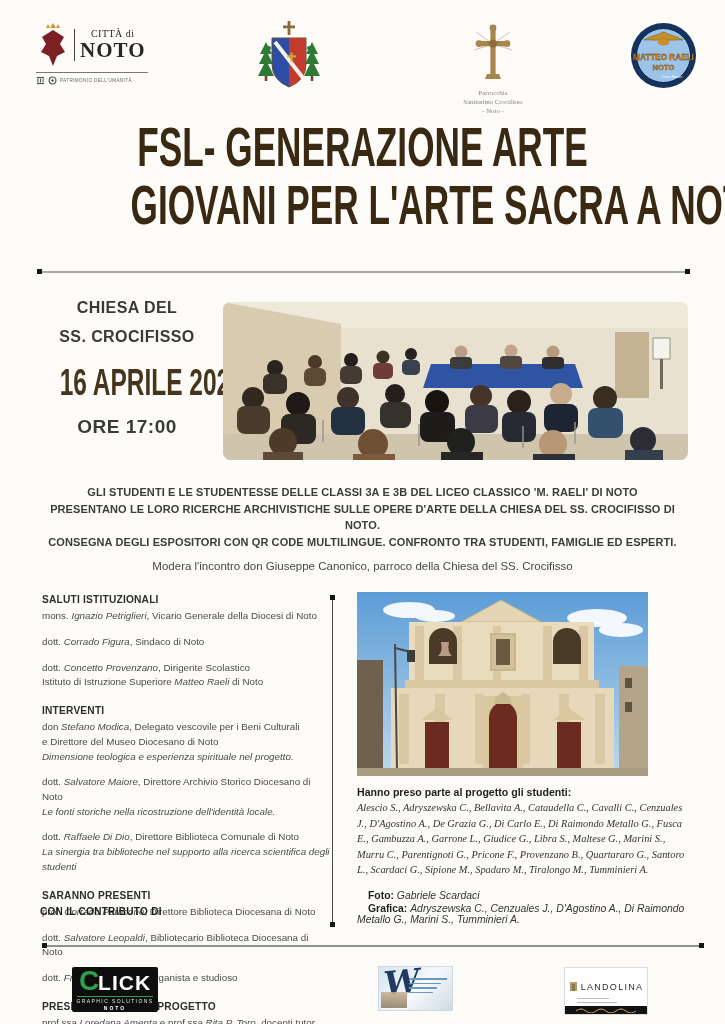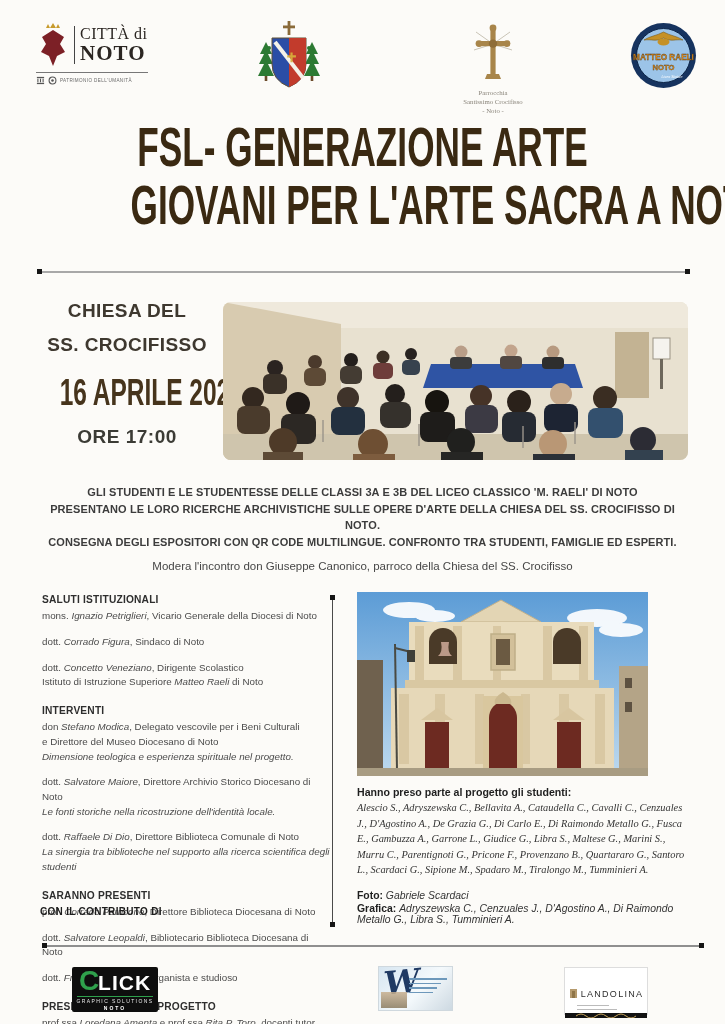--- a/index.html
+++ b/index.html
@@ -3,62 +3,62 @@
 <meta charset="utf-8">
 <style>
   html,body{margin:0;padding:0;background:#e9e9e9;}
   .poster{position:relative;width:725px;height:1024px;margin:0 auto;background:#fcfbf8;
           font-family:"Liberation Sans",sans-serif;color:#3d3d3d;overflow:hidden;}
   
   .city-logo{position:absolute;left:36px;top:22px;width:112px;height:68px;}
   .city-top{display:flex;align-items:center;}
   .city-text{border-left:1.5px solid #444;padding-left:5px;margin-left:4px;
              font-family:"Liberation Serif",serif;color:#2b2622;line-height:1;}
-  .city-l1{font-size:16px;letter-spacing:.5px;}
+  .city-l1{font-size:10px;letter-spacing:.5px;text-align:center;}
   .city-l2{font-size:21px;font-weight:bold;letter-spacing:1px;margin-top:1px;}
   .city-sub{display:flex;align-items:center;gap:3px;margin-top:4px;border-top:1px solid #777;padding-top:3px;}
   .city-sub-txt{font-size:4.6px;color:#6a6a6a;letter-spacing:.4px;}
   .bishop-crest{position:absolute;left:258px;top:20px;}
   .parish{position:absolute;left:446px;top:24px;width:94px;text-align:center;}
   .parish-txt{font-family:"Liberation Serif",serif;font-size:6.8px;color:#8a857b;line-height:1.35;margin-top:4px;}
   .raeli-badge{position:absolute;left:630px;top:22px;}
   
   .title{position:absolute;top:118px;left:0;width:100%;text-align:center;margin:0;}
   .title span{display:block;font-size:55px;font-weight:bold;line-height:1.06;color:#3a2912;
               white-space:nowrap;transform:scaleX(.64);transform-origin:center;letter-spacing:0;}
   
   .hline{position:absolute;height:1.5px;background:#a8a8a8;}
   .hline.d1{top:271px;left:38px;width:650px;}
   .hline.d2{top:945px;left:44px;width:658px;background:#8f8f8f;}
   .vline{position:absolute;left:332px;top:597px;width:1.2px;height:328px;background:#4a4a4a;}
   .sq{position:absolute;width:5px;height:5px;background:#151515;}
   
   .venue{position:absolute;left:28px;top:294px;width:198px;text-align:center;color:#3e382f;}
-  .venue-line{font-size:19px;font-weight:bold;letter-spacing:.4px;line-height:1.8;}
+  .venue-line{font-size:16px;font-weight:bold;letter-spacing:.4px;line-height:1.8;}
   .date{display:block;margin-top:10px;font-size:36px;font-weight:bold;color:#46341c;
         white-space:nowrap;transform:scaleX(.68);transform-origin:center;}
   .time{margin-top:12px;font-size:19px;font-weight:bold;color:#3b3b35;letter-spacing:.5px;}
   .audience-photo{position:absolute;left:223px;top:302px;width:465px;height:158px;border-radius:8px;overflow:hidden;}
   
   .intro{position:absolute;top:484px;left:0;width:100%;text-align:center;}
   .intro-bold{width:648px;margin:0 auto;font-size:11px;font-weight:bold;line-height:1.52;color:#3c3c3c;letter-spacing:.1px;}
   .moderator{margin:9px auto 4px;font-size:11.5px;color:#474747;}
   
   .program{position:absolute;left:42px;top:592px;width:288px;font-size:9.8px;line-height:1.5;color:#4b4b4b;}
   .sec-heading{font-weight:bold;font-size:10.2px;color:#2e2e2e;margin:13px 0 2px;letter-spacing:.2px;}
   .sec-heading:first-child{margin-top:0;}
   .entry{margin:0 0 11px;}
   .it{font-style:italic;}
   .bl{display:block;}
   .rightcol{position:absolute;left:357px;top:592px;width:332px;}
   .church-photo{width:291px;height:184px;display:block;}
   .students-heading{font-size:10.6px;font-weight:bold;color:#1f1f1f;margin:10px 0 2px;}
   .students-names{font-size:10.4px;font-style:italic;line-height:1.5;color:#333;margin:0;font-family:Liberation Serif, serif;}
   .credit{font-size:10.4px;margin:12px 0 0;color:#333;}
-  .credit b{font-style:normal;color:#1f1f1f;}
+  .credit b{font-style:normal;color:#1f1f1f;margin-left:11px;}
   
   .contrib-label{position:absolute;left:40px;top:906px;font-size:10px;font-weight:bold;color:#1d1d1d;letter-spacing:.3px;}
   .logo-click{position:absolute;left:72px;top:967px;width:86px;height:45px;background:#0e0e0e;border-radius:2px;
               display:flex;flex-direction:column;align-items:center;justify-content:center;color:#fff;}
   .click-word{display:flex;align-items:baseline;line-height:.9;}
   .click-c{color:#2fa04c;font-size:28px;font-weight:bold;margin-right:-1px;}
   .click-rest{font-size:21px;font-weight:bold;letter-spacing:1px;}
   .click-sub{font-size:5px;letter-spacing:1.4px;margin-top:2px;color:#e8e8e8;border-top:1px solid #2fa04c;padding-top:1px;}
   .click-city{font-size:5px;font-weight:bold;letter-spacing:2px;margin-top:1px;}
   .logo-carr{position:absolute;left:231px;top:966px;width:78px;height:48px;background:#f2d41a;
@@ -72,21 +72,21 @@
   .logo-mono{position:absolute;left:378px;top:966px;width:73px;height:43px;border:1px solid #cfd8de;
              background:linear-gradient(135deg,#d7e6f1,#f4f9fc 55%,#cdd9e2);overflow:hidden;}
   .mono-w{position:absolute;left:5px;top:-4px;font-family:"DejaVu Serif",serif;font-style:italic;font-weight:bold;
           font-size:32px;color:#203a63;transform:rotate(-6deg);}
   .mono-photo{position:absolute;left:2px;bottom:2px;width:26px;height:16px;
               background:linear-gradient(#c8b090,#8a7a5e);opacity:.85;}
   .mono-lines{position:absolute;right:5px;top:8px;}
   .mono-lines div{height:1.5px;background:#6d98bb;margin:3px 0;}
   .logo-lando{position:absolute;left:564px;top:967px;width:82px;height:46px;background:#fff;border:1px solid #ddd;
               display:flex;flex-direction:column;align-items:center;}
-  .lando-head{display:flex;align-items:center;gap:3px;margin-top:20px;}
+  .lando-head{display:flex;align-items:center;gap:3px;margin-top:13px;}
   .lando-name{font-size:9px;letter-spacing:1.3px;color:#2d2d2d;}
   .lando-lines{width:70%;margin-top:3px;}
   .lando-lines div{height:1px;background:#bbb;margin:3px 0;}
   .lando-band{margin-top:auto;width:100%;height:8px;background:#121212;display:flex;align-items:center;justify-content:center;}
 </style>
 </head>
 <body>
 
 <div class="poster">
 
@@ -262,21 +262,21 @@
       <div>PRESENTANO LE LORO RICERCHE ARCHIVISTICHE  SULLE OPERE D'ARTE DELLA CHIESA DEL SS. CROCIFISSO DI NOTO.</div>
       <div>CONSEGNA DEGLI ESPOSITORI CON QR CODE MULTILINGUE. CONFRONTO TRA STUDENTI, FAMIGLIE ED ESPERTI.</div>
     </div>
     <div class="moderator">Modera l'incontro don Giuseppe Canonico, parroco della Chiesa del SS. Crocifisso</div>
   </div>
 
   <div class="program">
     <div class="sec-heading">SALUTI ISTITUZIONALI</div>
     <p class="entry"><span>mons. </span><span class="it">Ignazio Petriglieri</span><span>, Vicario Generale della Diocesi di Noto</span></p>
     <p class="entry"><span>dott. </span><span class="it">Corrado Figura</span><span>, Sindaco di Noto</span></p>
-    <p class="entry"><span>dott. </span><span class="it">Concetto Veneziano</span><span>, Dirigente Scolastico</span>
+    <p class="entry"><span>dott. </span><span class="it">Concetto Provenzano</span><span>, Dirigente Scolastico</span>
       <span class="bl"><span>Istituto di Istruzione Superiore </span><span class="it">Matteo Raeli</span><span> di Noto</span></span></p>
 
     <div class="sec-heading">INTERVENTI</div>
     <p class="entry"><span>don </span><span class="it">Stefano Modica</span><span>, Delegato vescovile per i Beni Culturali</span>
       <span class="bl">e Direttore del Museo Diocesano di Noto</span>
       <span class="bl it">Dimensione teologica e esperienza spirituale nel progetto.</span></p>
     <p class="entry"><span>dott. </span><span class="it">Salvatore Maiore</span><span>, Direttore Archivio Storico Diocesano di Noto</span>
       <span class="bl it">Le fonti storiche nella ricostruzione dell'identità locale.</span></p>
     <p class="entry"><span>dott. </span><span class="it">Raffaele Di Dio</span><span>, Direttore Biblioteca Comunale di Noto</span>
       <span class="bl it">La sinergia tra biblioteche nel supporto alla ricerca scientifica degli studenti</span></p>
@@ -346,21 +346,21 @@
       <rect x="200" y="130" width="24" height="48" fill="#6d2a21"></rect>
       <line x1="40" y1="178" x2="38" y2="52" stroke="#4a4a42" stroke-width="2"></line>
       <line x1="38" y1="56" x2="54" y2="60" stroke="#4a4a42" stroke-width="2"></line>
       <rect x="50" y="58" width="8" height="12" fill="#3f3f38"></rect>
       <rect x="0" y="176" width="291" height="8" fill="#a89c82"></rect>
     </svg>
 
     <div class="students-heading">Hanno preso parte al progetto gli studenti:</div>
     <p class="students-names">Alescio S., Adryszewska C., Bellavita A., Cataudella C., Cavalli C., Cenzuales J., D'Agostino A., De Grazia G., Di Carlo E., Di Raimondo Metallo G., Fusca E., Gambuzza A., Garrone L., Giudice G., Libra S., Maltese G., Marini S., Murru C., Parentignoti G., Pricone F., Provenzano B., Quartararo G., Santoro L., Scardaci G., Sipione M., Spadaro M., Tiralongo M., Tumminieri A.</p>
     <p class="credit"><b>Foto:</b> <span class="it">Gabriele Scardaci</span></p>
-    <p class="credit" style="margin-top:2px;"><b>Grafica:</b> <span class="it">Adryszewska C., Cenzuales J., D'Agostino A., Di Raimondo Metallo G., Libra S., Tumminieri A.</span></p>
+    <p class="credit" style="margin-top:2px;"><b>Grafica:</b> <span class="it">Adryszewska C., Cenzuales J., D'Agostino A., Di Raimondo Metallo G., Marini S., Tumminieri A.</span></p>
   </div>
 
   <div class="hline d2"></div>
   <div class="sq" style="left:42px;top:943px;"></div>
   <div class="sq" style="left:699px;top:943px;"></div>
   <div class="contrib-label">CON IL CONTRIBUTO DI</div>
 
   <div class="logo-click">
     <div class="click-word">
       <span class="click-c">C</span>

